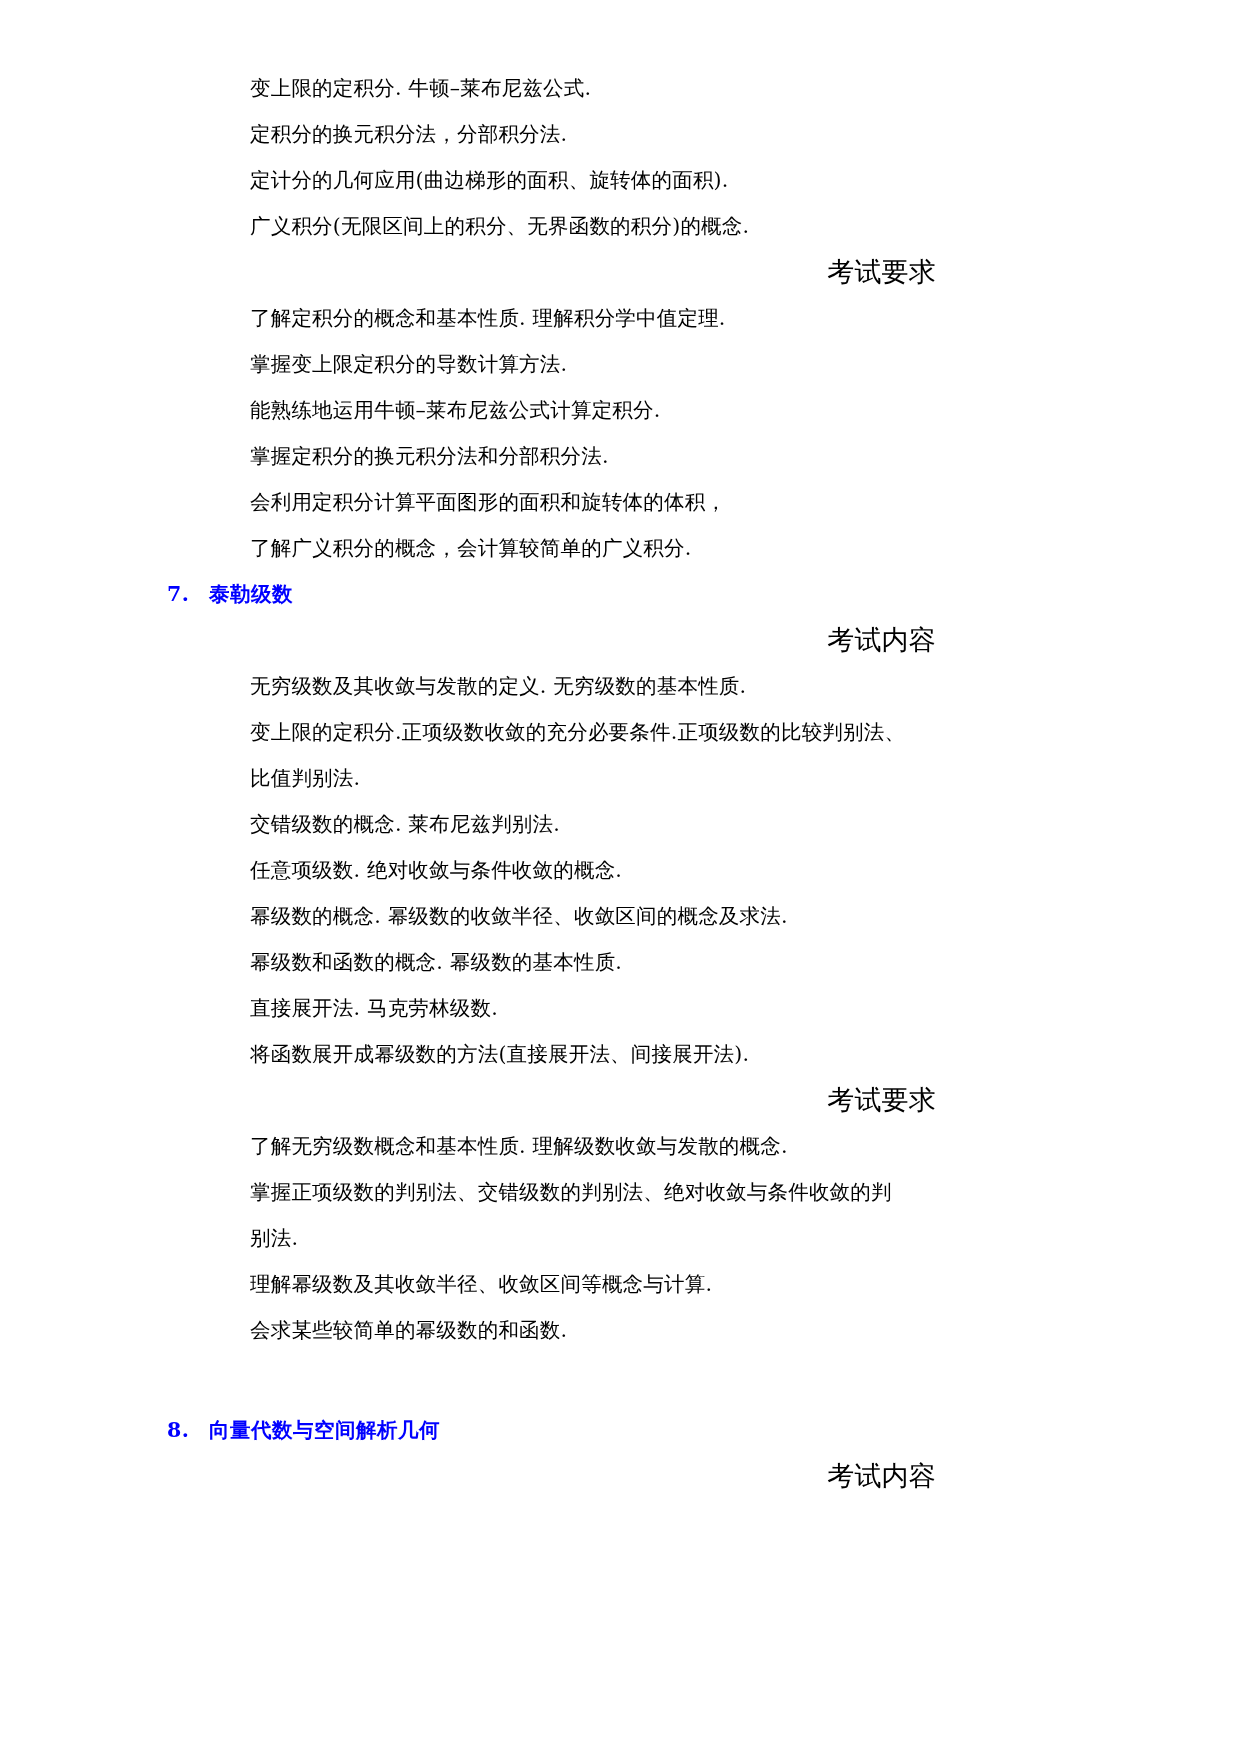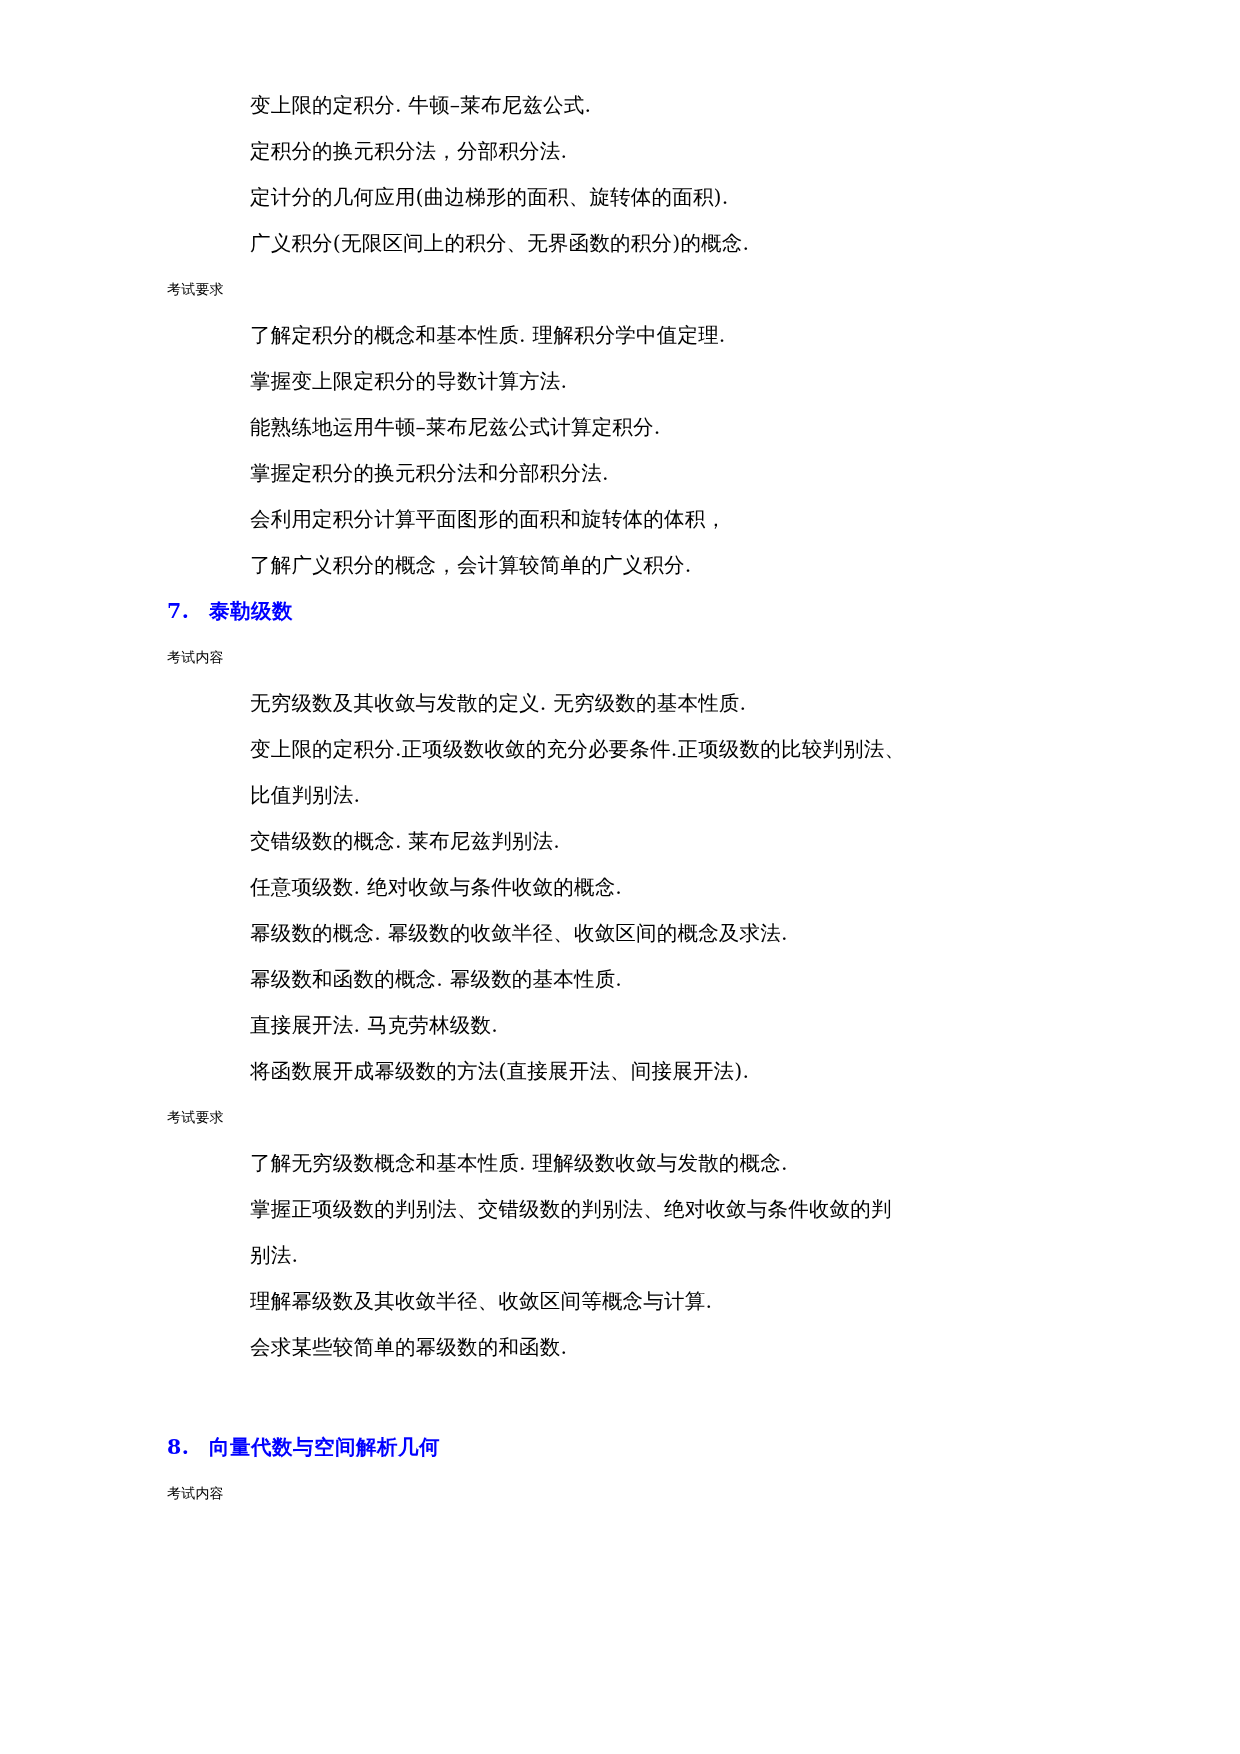--- a/index.html
+++ b/index.html
@@ -14,42 +14,43 @@
     color: #000000;
     position: relative;
     overflow: hidden;
   }
   .page {
     position: absolute;
     left: 0;
     top: 0;
     width: 1056px;
     height: 1754px;
-    padding: 82px 120px 0 145px;
+    padding: 65px 120px 0 145px;
     box-sizing: border-box;
   }
   .content {
     width: 100%;
   }
   
   .line {
     font-size: 20.5px;
     line-height: 46px;
     margin: 0;
     padding-left: 105px;
     letter-spacing: 0.2px;
     white-space: normal;
   }
   
   .subhead {
-    font-size: 14px;
+    font-size: 27px;
     line-height: 46px;
     margin: 0;
     padding-left: 22px;
     letter-spacing: 0.2px;
+    text-align: right;
   }
   
   .section-head {
     color: #0000ff;
     font-weight: bold;
     font-size: 20.5px;
     line-height: 46px;
     margin: 0;
     padding-left: 22px;
     letter-spacing: 0.5px;

